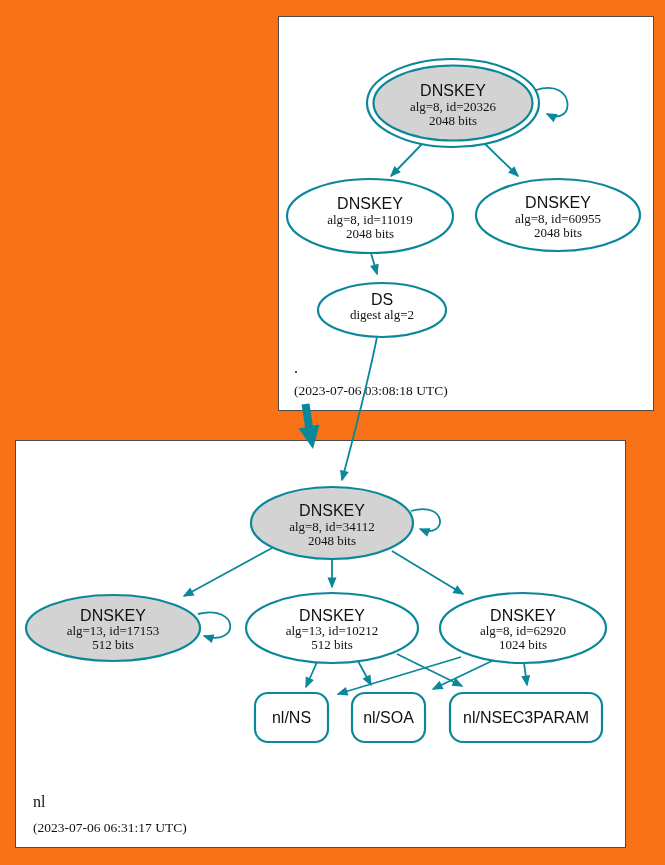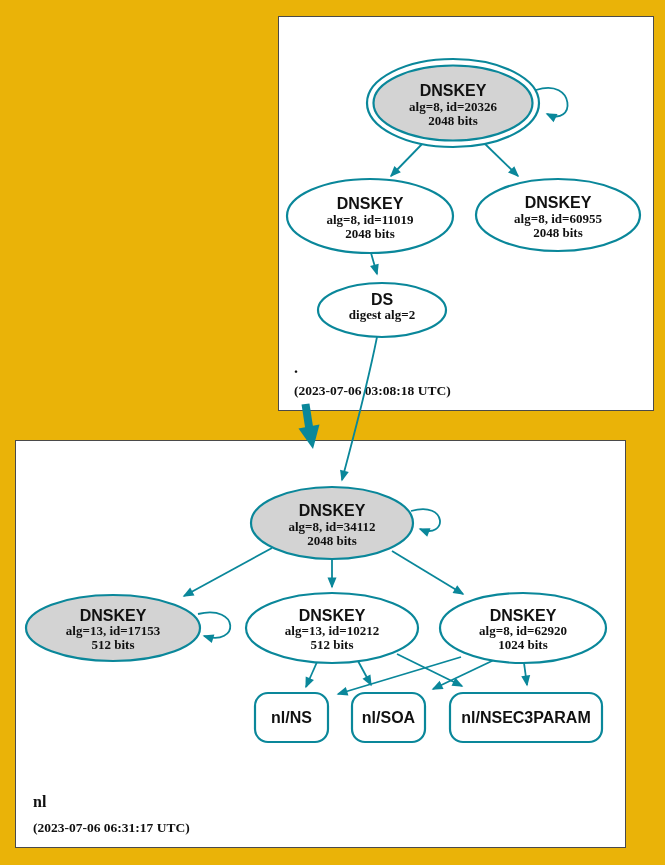--- a/index.html
+++ b/index.html
@@ -8,22 +8,21 @@
     background: #ffffff;
     width: 665px;
     height: 865px;
     overflow: hidden;
     font-family: "Liberation Serif", serif;
   }
   #stage {
     position: relative;
     width: 665px;
     height: 865px;
-    background: #eab308;
-    font-weight: bold;
+    background: #f97316;
   }
   svg { display: block; }
   .zone-rect {
     fill: #ffffff;
     stroke: #4a4a4a;
     stroke-width: 1;
   }
   .node-ellipse {
     stroke: #0a879a;
     stroke-width: 2.2;

